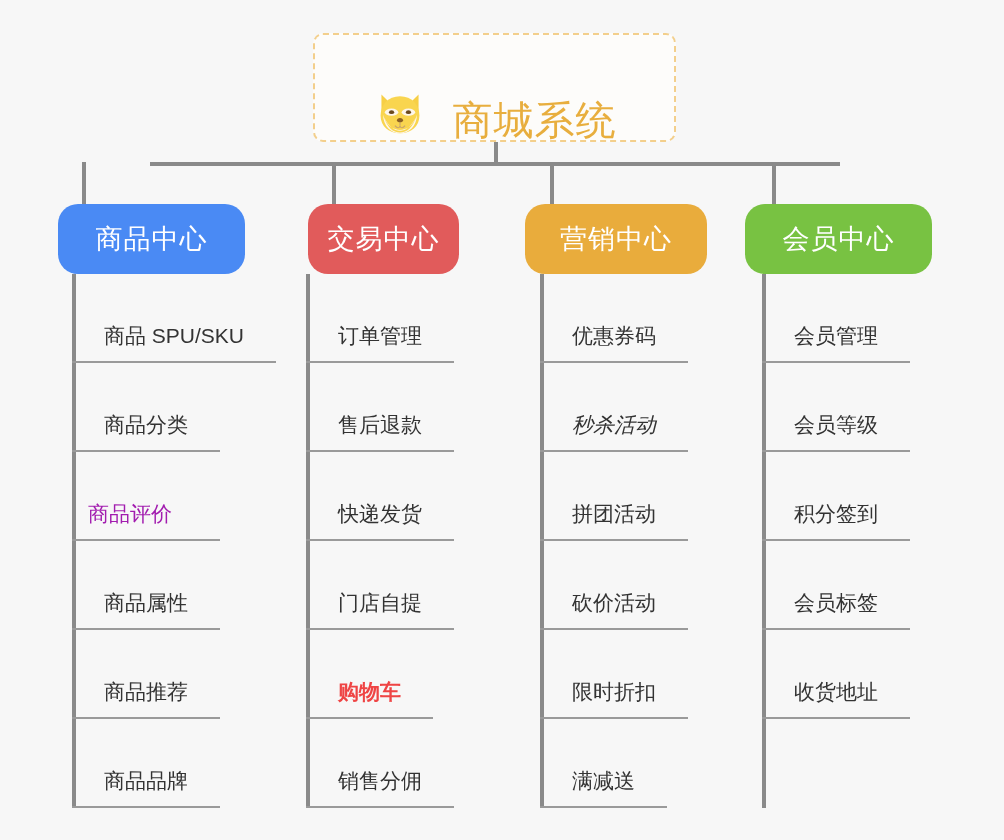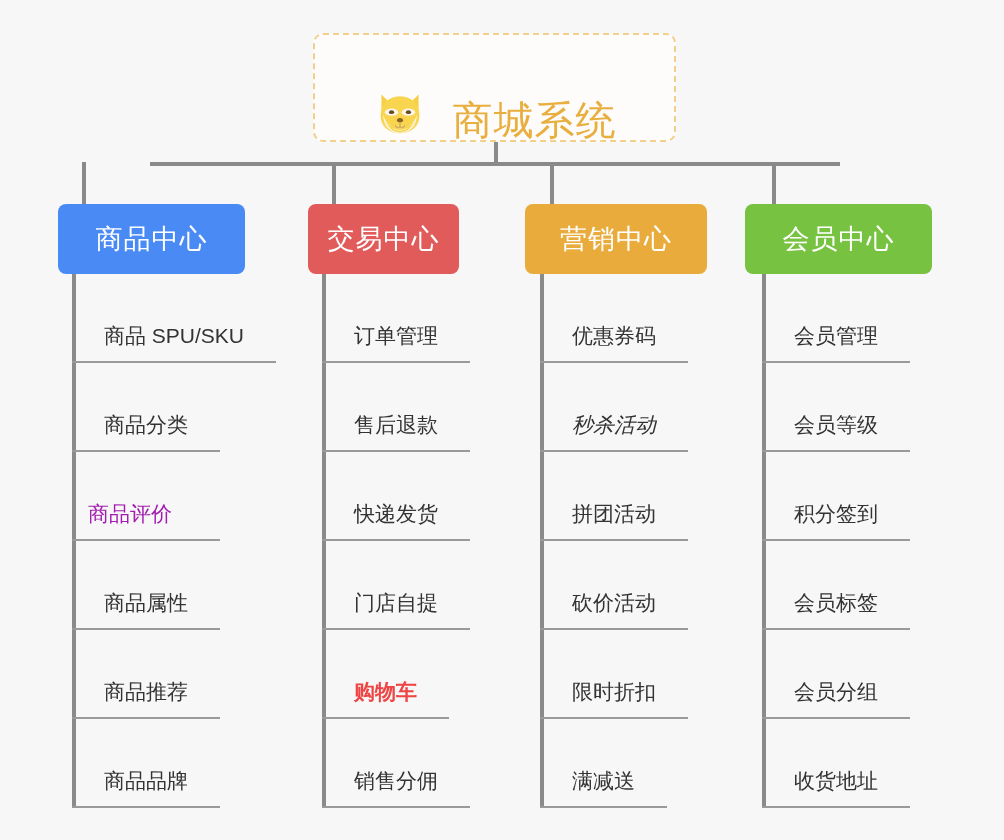--- a/index.html
+++ b/index.html
@@ -70,21 +70,21 @@
     top: 162px;
     width: 4px;
     height: 42px;
   }
 
   
   .cat-box {
     position: absolute;
     top: 204px;
     height: 70px;
-    border-radius: 8px;
+    border-radius: 20px;
     display: flex;
     align-items: center;
     justify-content: center;
     color: #ffffff;
     font-size: 27px;
     letter-spacing: 1px;
   }
 
   
   .branch {
@@ -187,21 +187,21 @@
       </div>
       <div class="leaf">
         <div class="leaf-label" style="color: rgb(51, 51, 51);">商品推荐</div>
         <div class="leaf-underline" style="width: 148px; background: rgb(154, 154, 154);"></div>
       </div>
       <div class="leaf">
         <div class="leaf-label" style="color: rgb(51, 51, 51);">商品品牌</div>
         <div class="leaf-underline" style="width: 148px; background: rgb(154, 154, 154);"></div>
       </div>
     </div>
-  <div class="branch" style="left: 322px;">
+  <div class="branch" style="left: 306px;">
       <div class="branch-trunk" style="height: 534px; background: rgb(138, 138, 138);"></div>
       <div class="leaf">
         <div class="leaf-label" style="color: rgb(51, 51, 51);">订单管理</div>
         <div class="leaf-underline" style="width: 148px; background: rgb(154, 154, 154);"></div>
       </div>
       <div class="leaf">
         <div class="leaf-label" style="color: rgb(51, 51, 51);">售后退款</div>
         <div class="leaf-underline" style="width: 148px; background: rgb(154, 154, 154);"></div>
       </div>
       <div class="leaf">
@@ -260,22 +260,18 @@
       </div>
       <div class="leaf">
         <div class="leaf-label" style="color: rgb(51, 51, 51);">积分签到</div>
         <div class="leaf-underline" style="width: 148px; background: rgb(154, 154, 154);"></div>
       </div>
       <div class="leaf">
         <div class="leaf-label" style="color: rgb(51, 51, 51);">会员标签</div>
         <div class="leaf-underline" style="width: 148px; background: rgb(154, 154, 154);"></div>
       </div>
       <div class="leaf">
-        <div class="leaf-label" style="color: rgb(51, 51, 51);">会员分组</div>
-        <div class="leaf-underline" style="width: 148px; background: rgb(154, 154, 154);"></div>
-      </div>
-      <div class="leaf">
         <div class="leaf-label" style="color: rgb(51, 51, 51);">收货地址</div>
         <div class="leaf-underline" style="width: 148px; background: rgb(154, 154, 154);"></div>
       </div>
     </div>
 
 </div>
 
 </body></html>

